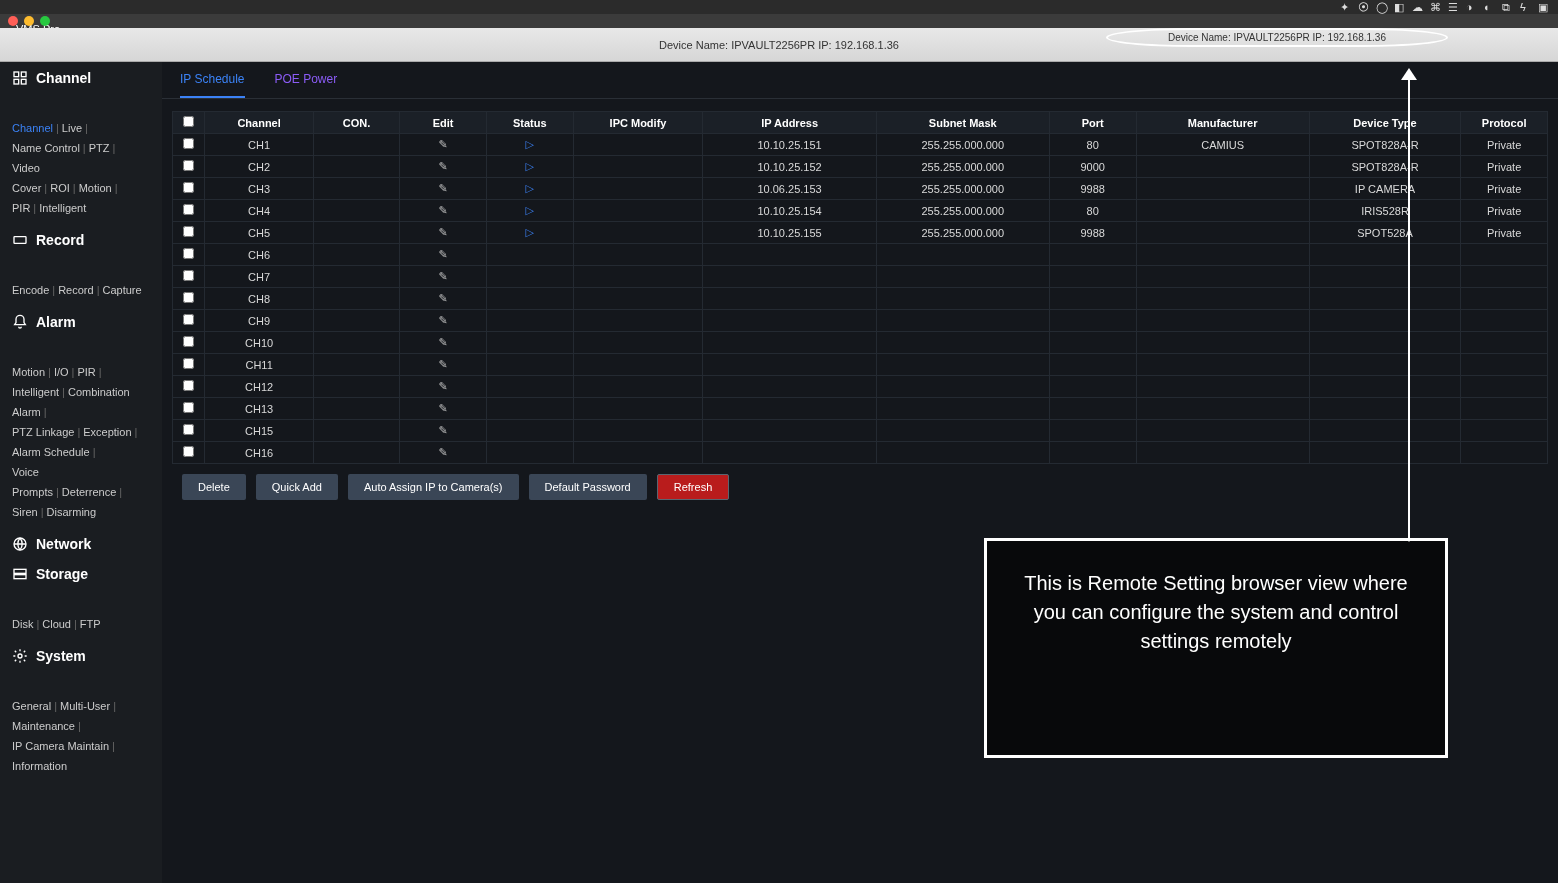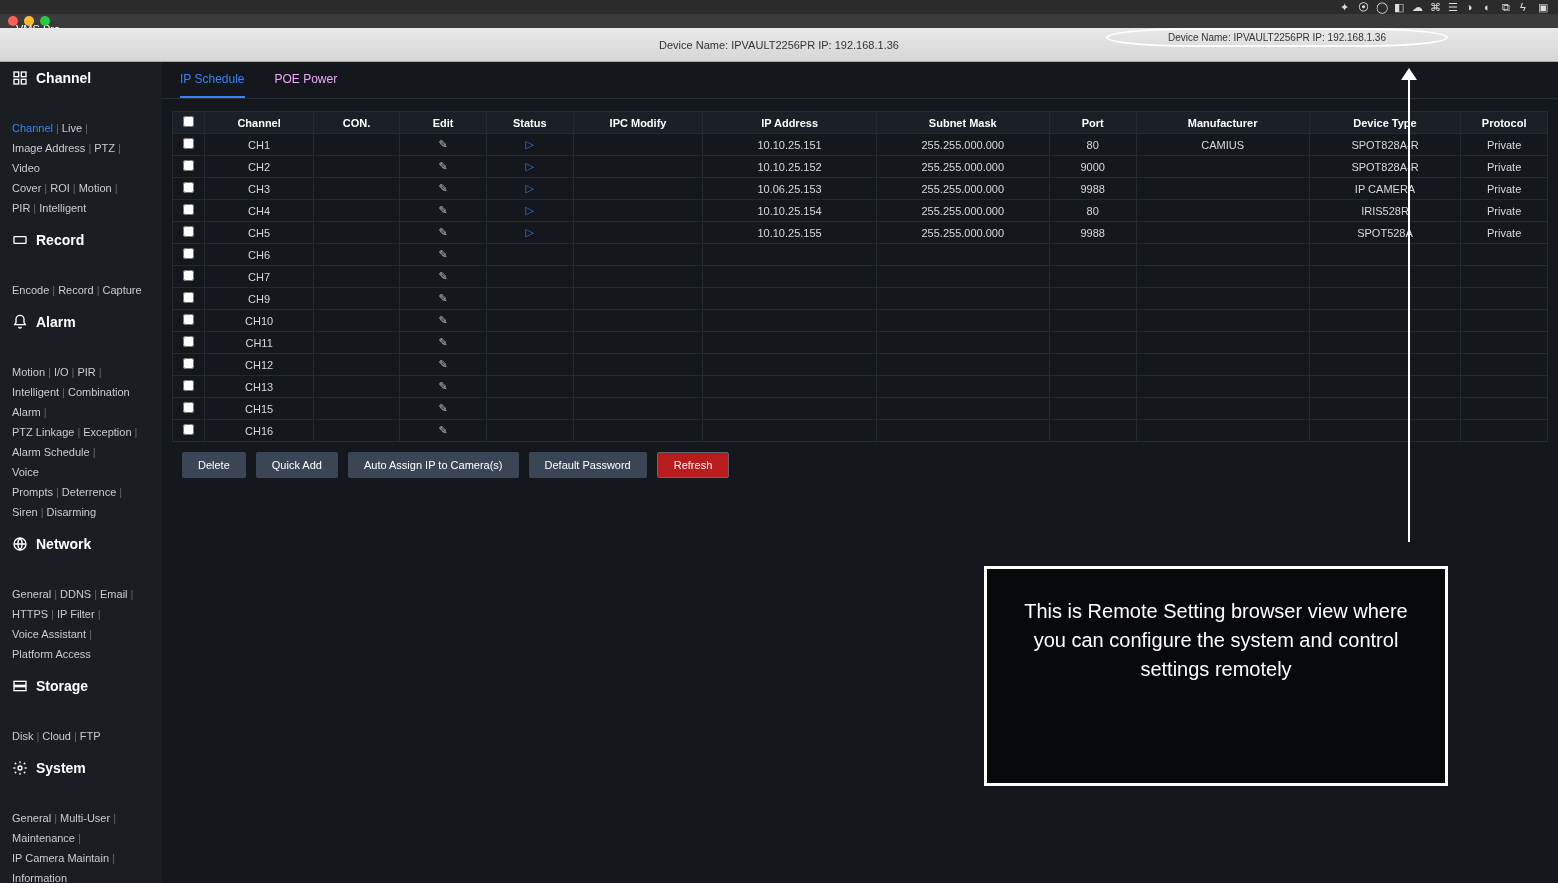--- a/index.html
+++ b/index.html
@@ -80,21 +80,21 @@
   .side-links { font-size: 11px; line-height: 20px; color: #ccc; margin-top: 32px; }
   .side-links a { color:#ccc; }
   .side-links a.active { color:#3b82f6; }
   .side-links .sep { color:#666; padding: 0 3px; }
   .content { flex: 1; background: #14171c; position: relative; }
   .tabs {
     display:flex; gap: 30px; padding: 10px 18px 0 18px;
     border-bottom: 1px solid #2a2f36;
     font-size: 12px;
   }
-  .tab { padding-bottom: 10px; color:#f0abfc; cursor:pointer; }
+  .tab { padding-bottom: 10px; color:#8b5cf6; cursor:pointer; }
   .tab.active { color:#3b82f6; border-bottom: 2px solid #3b82f6; }
   
   .tbl-wrap { padding: 12px 10px; }
   table { width: 100%; border-collapse: collapse; font-size: 11px; }
   th, td {
     border: 1px solid #242a32;
     padding: 4px 6px;
     text-align: center;
     color:#d9d9d9;
     height: 20px;
@@ -109,21 +109,21 @@
   .btn {
     background: #2f3a46; color:#fff; border:none;
     padding: 6px 16px; font-size: 11px; border-radius:2px;
     cursor:pointer;
   }
   .btn.white { background:#b91c1c; border:1px solid #5a6570; }
   .btn.primary { background:#3a4656; }
   
   .anno-box {
     position:absolute;
-    left: 822px; top: 504px;
+    left: 822px; top: 476px;
     width: 464px; height: 220px;
     border: 3px solid #fff;
     background: rgba(0,0,0,0.6);
     color:#fff; font-size: 20px;
     display:flex; align-items:flex-start; justify-content:center;
     text-align:center;
     padding: 28px 24px;
     line-height: 1.45;
   }
   .anno-arrow {
@@ -187,21 +187,21 @@
       <div class="side-section">
         <div class="side-head">
           <span style="width: 16px; height: 16px; display: inline-block; color: rgb(255, 255, 255);"><svg viewBox="0 0 24 24" fill="none" stroke="currentColor" stroke-width="2">
               <rect x="3" y="3" width="7" height="7"></rect>
               <rect x="14" y="3" width="7" height="7"></rect>
               <rect x="3" y="14" width="7" height="7"></rect>
               <rect x="14" y="14" width="7" height="7"></rect>
             </svg></span>
           <span>Channel</span>
         </div>
-        <div class="side-links"><a class="active">Channel</a><span class="sep">|</span><a>Live</a><span class="sep">|</span><br><a>Image Address</a><span class="sep">|</span><a>PTZ</a><span class="sep">|</span><br><a>Video Cover</a><span class="sep">|</span><a>ROI</a><span class="sep">|</span><a>Motion</a><span class="sep">|</span><br><a>PIR</a><span class="sep">|</span><a>Intelligent</a></div>
+        <div class="side-links"><a class="active">Channel</a><span class="sep">|</span><a>Live</a><span class="sep">|</span><br><a>Name Control</a><span class="sep">|</span><a>PTZ</a><span class="sep">|</span><br><a>Video Cover</a><span class="sep">|</span><a>ROI</a><span class="sep">|</span><a>Motion</a><span class="sep">|</span><br><a>PIR</a><span class="sep">|</span><a>Intelligent</a></div>
       </div>
       <div class="side-section">
         <div class="side-head">
           <span style="width: 16px; height: 16px; display: inline-block; color: rgb(255, 255, 255);"><svg viewBox="0 0 24 24" fill="none" stroke="currentColor" stroke-width="2">
               <rect x="3" y="7" width="18" height="10" rx="1"></rect>
             </svg></span>
           <span>Record</span>
         </div>
         <div class="side-links"><a>Encode</a><span class="sep">|</span><a>Record</a><span class="sep">|</span><a>Capture</a></div>
       </div>
@@ -216,21 +216,20 @@
         <div class="side-links"><a>Motion</a><span class="sep">|</span><a>I/O</a><span class="sep">|</span><a>PIR</a><span class="sep">|</span><br><a>Intelligent</a><span class="sep">|</span><a>Combination Alarm</a><span class="sep">|</span><br><a>PTZ Linkage</a><span class="sep">|</span><a>Exception</a><span class="sep">|</span><br><a>Alarm Schedule</a><span class="sep">|</span><br><a>Voice Prompts</a><span class="sep">|</span><a>Deterrence</a><span class="sep">|</span><br><a>Siren</a><span class="sep">|</span><a>Disarming</a></div>
       </div>
       <div class="side-section">
         <div class="side-head">
           <span style="width: 16px; height: 16px; display: inline-block; color: rgb(255, 255, 255);"><svg viewBox="0 0 24 24" fill="none" stroke="currentColor" stroke-width="2">
               <circle cx="12" cy="12" r="9"></circle>
               <path d="M3 12h18M12 3a14 14 0 0 1 0 18M12 3a14 14 0 0 0 0 18"></path>
             </svg></span>
           <span>Network</span>
         </div>
-        <div class="side-links"><a>General</a><span class="sep">|</span><a>DDNS</a><span class="sep">|</span><a>Email</a><span class="sep">|</span><br><a>HTTPS</a><span class="sep">|</span><a>IP Filter</a><span class="sep">|</span><br><a>Voice Assistant</a><span class="sep">|</span><br><a>Platform Access</a></div>
       </div>
       <div class="side-section">
         <div class="side-head">
           <span style="width: 16px; height: 16px; display: inline-block; color: rgb(255, 255, 255);"><svg viewBox="0 0 24 24" fill="none" stroke="currentColor" stroke-width="2">
               <rect x="3" y="5" width="18" height="6"></rect>
               <rect x="3" y="13" width="18" height="6"></rect>
             </svg></span>
           <span>Storage</span>
         </div>
         <div class="side-links"><a>Disk</a><span class="sep">|</span><a>Cloud</a><span class="sep">|</span><a>FTP</a></div>
@@ -383,20 +382,34 @@
               <td></td>
               <td></td>
               <td></td>
               <td></td>
               <td></td>
               <td></td>
               <td></td>
             </tr>
             <tr>
               <td class="chk"><input type="checkbox" style=""></td>
+              <td>CH8</td>
+              <td></td>
+              <td><span class="edit-icon">✎</span></td>
+              <td></td>
+              <td></td>
+              <td></td>
+              <td></td>
+              <td></td>
+              <td></td>
+              <td></td>
+              <td></td>
+            </tr>
+            <tr>
+              <td class="chk"><input type="checkbox" style=""></td>
               <td>CH9</td>
               <td></td>
               <td><span class="edit-icon">✎</span></td>
               <td></td>
               <td></td>
               <td></td>
               <td></td>
               <td></td>
               <td></td>
               <td></td>

